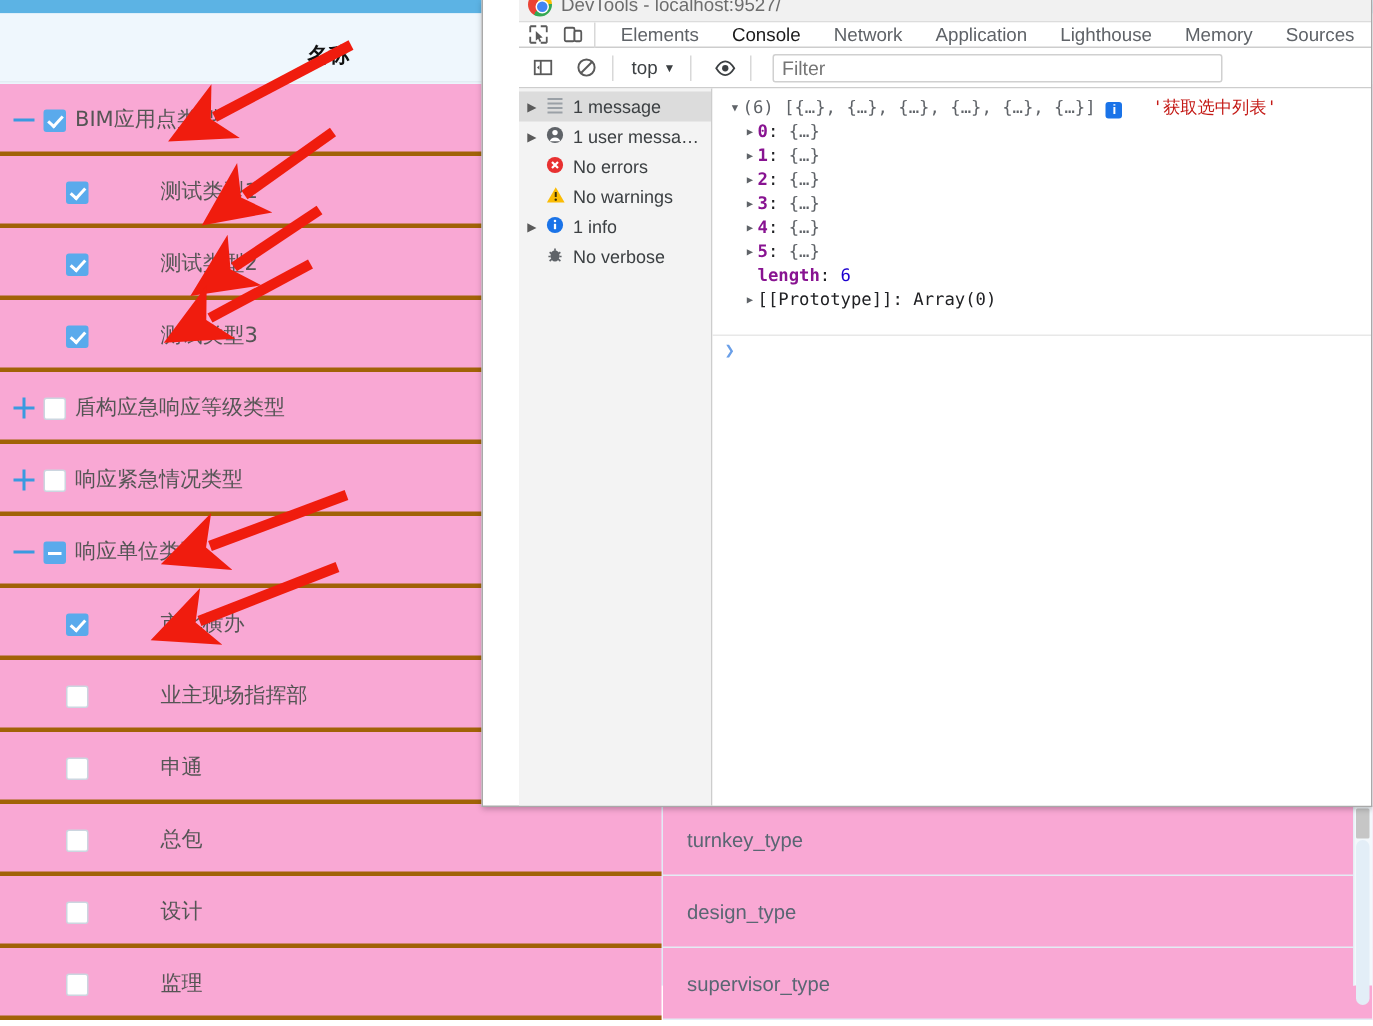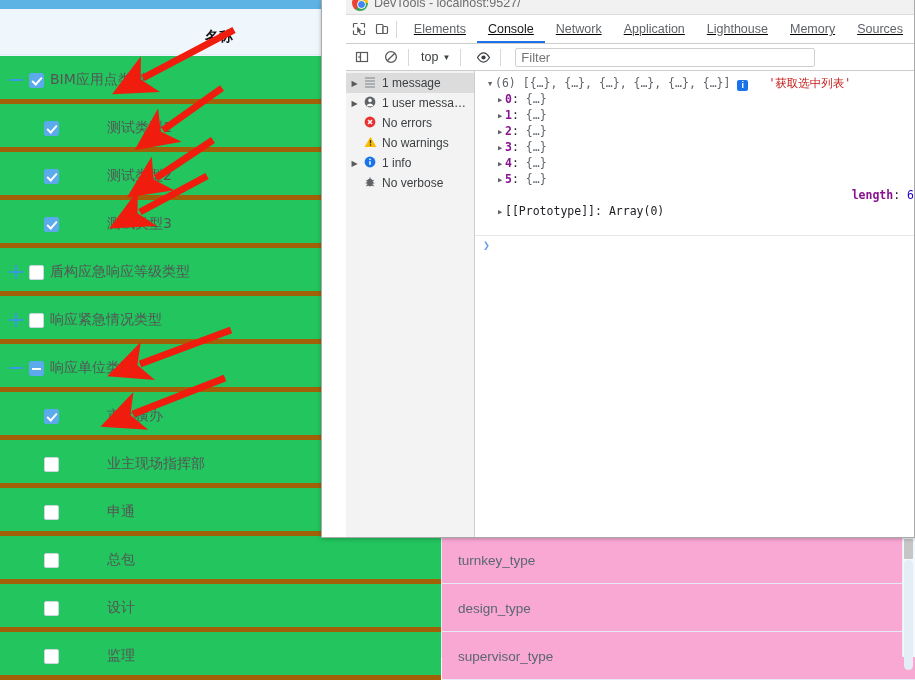--- a/index.html
+++ b/index.html
@@ -36,22 +36,22 @@
     background: #eff7fd;
   }
   .hdr-title {
     position: absolute; left: 205px; top: 19px;
     font-size: 14px; font-weight: bold; color: #111;
     font-family: "DejaVu Sans", sans-serif;
   }
 
   .row {
     position: relative; height: 48px;
-    border-bottom: 5px solid #a16207;
-    background: #22c55e;
+    border-bottom: 3px solid #a16207;
+    background: #f9a8d4;
   }
   .row-inner {
     position: absolute; left: 0; top: 0; height: 48px;
     display: flex; align-items: center;
   }
   .row.lvl0 .row-inner { padding-left: 8px; }
   .row.lvl1 .row-inner { padding-left: 44px; gap: 42px; }
 
   
   .exp {
@@ -140,23 +140,23 @@
     width: 7px; height: 7px; border-radius: 50%;
     background: #4285f4; border: 1.5px solid #fff;
   }
   .dt-title-text {
     position: absolute; left: 28px; top: -4px;
     font-size: 12.5px; color: #6d6d6d;
     font-family: "Liberation Sans", sans-serif;
   }
 
   .dt-tabbar {
-    position: relative; height: 29px; background: #fff;
+    position: relative; height: 17px; background: #fff;
     border-bottom: 1px solid #cdcdcd;
-    display: flex; align-items: center; text-decoration: underline;
+    display: flex; align-items: center;
   }
   .dt-icon-btn {
     width: 26px; height: 26px; margin-left: 3px;
     display: flex; align-items: center; justify-content: center;
     cursor: pointer; color: #5a5a5a;
   }
   .dt-sep {
     width: 1px; height: 17px; background: #d8d8d8; margin: 0 6px 0 4px;
   }
   .dt-tab {
@@ -477,21 +477,21 @@
         </div>
       <div class="dt-console">
         <div id="cs-lines" style="padding:4px 0 0 6px;">
             <div class="cs-line" style="padding-left: 4px;"><span class="cs-arrow">▼</span><span class="cs-gray">(6)</span> <span class="cs-gray">[{…}, {…}, {…}, {…}, {…}, {…}]</span> <span class="cs-info-badge">i</span><span style="display:inline-block;width:20px"></span><span class="cs-str">'获取选中列表'</span></div>
             <div class="cs-line" style="padding-left: 14px;"><span class="cs-arrow">▶</span><span class="cs-idx">0</span><span class="cs-plain">: </span><span class="cs-gray">{…}</span></div>
             <div class="cs-line" style="padding-left: 14px;"><span class="cs-arrow">▶</span><span class="cs-idx">1</span><span class="cs-plain">: </span><span class="cs-gray">{…}</span></div>
             <div class="cs-line" style="padding-left: 14px;"><span class="cs-arrow">▶</span><span class="cs-idx">2</span><span class="cs-plain">: </span><span class="cs-gray">{…}</span></div>
             <div class="cs-line" style="padding-left: 14px;"><span class="cs-arrow">▶</span><span class="cs-idx">3</span><span class="cs-plain">: </span><span class="cs-gray">{…}</span></div>
             <div class="cs-line" style="padding-left: 14px;"><span class="cs-arrow">▶</span><span class="cs-idx">4</span><span class="cs-plain">: </span><span class="cs-gray">{…}</span></div>
             <div class="cs-line" style="padding-left: 14px;"><span class="cs-arrow">▶</span><span class="cs-idx">5</span><span class="cs-plain">: </span><span class="cs-gray">{…}</span></div>
-            <div class="cs-line" style="padding-left: 14px; text-align: right;"><span class="cs-arrow"></span><span class="cs-idx">length</span><span class="cs-plain">: </span><span class="cs-num">6</span></div>
+            <div class="cs-line" style="padding-left: 14px;"><span class="cs-arrow"></span><span class="cs-idx">length</span><span class="cs-plain">: </span><span class="cs-num">6</span></div>
             <div class="cs-line" style="padding-left: 14px;"><span class="cs-arrow">▶</span><span class="cs-plain">[[Prototype]]</span><span class="cs-plain">: </span><span class="cs-plain">Array(0)</span></div>
           </div>
         <div class="cs-prompt-row" style="position: absolute; left: 0px; right: 0px; top: 164px;" id="cs-prompt">
           <span>❯</span>
         </div>
       </div>
     </div>
   </div>
 
   <svg id="arrows" width="915" height="684">

